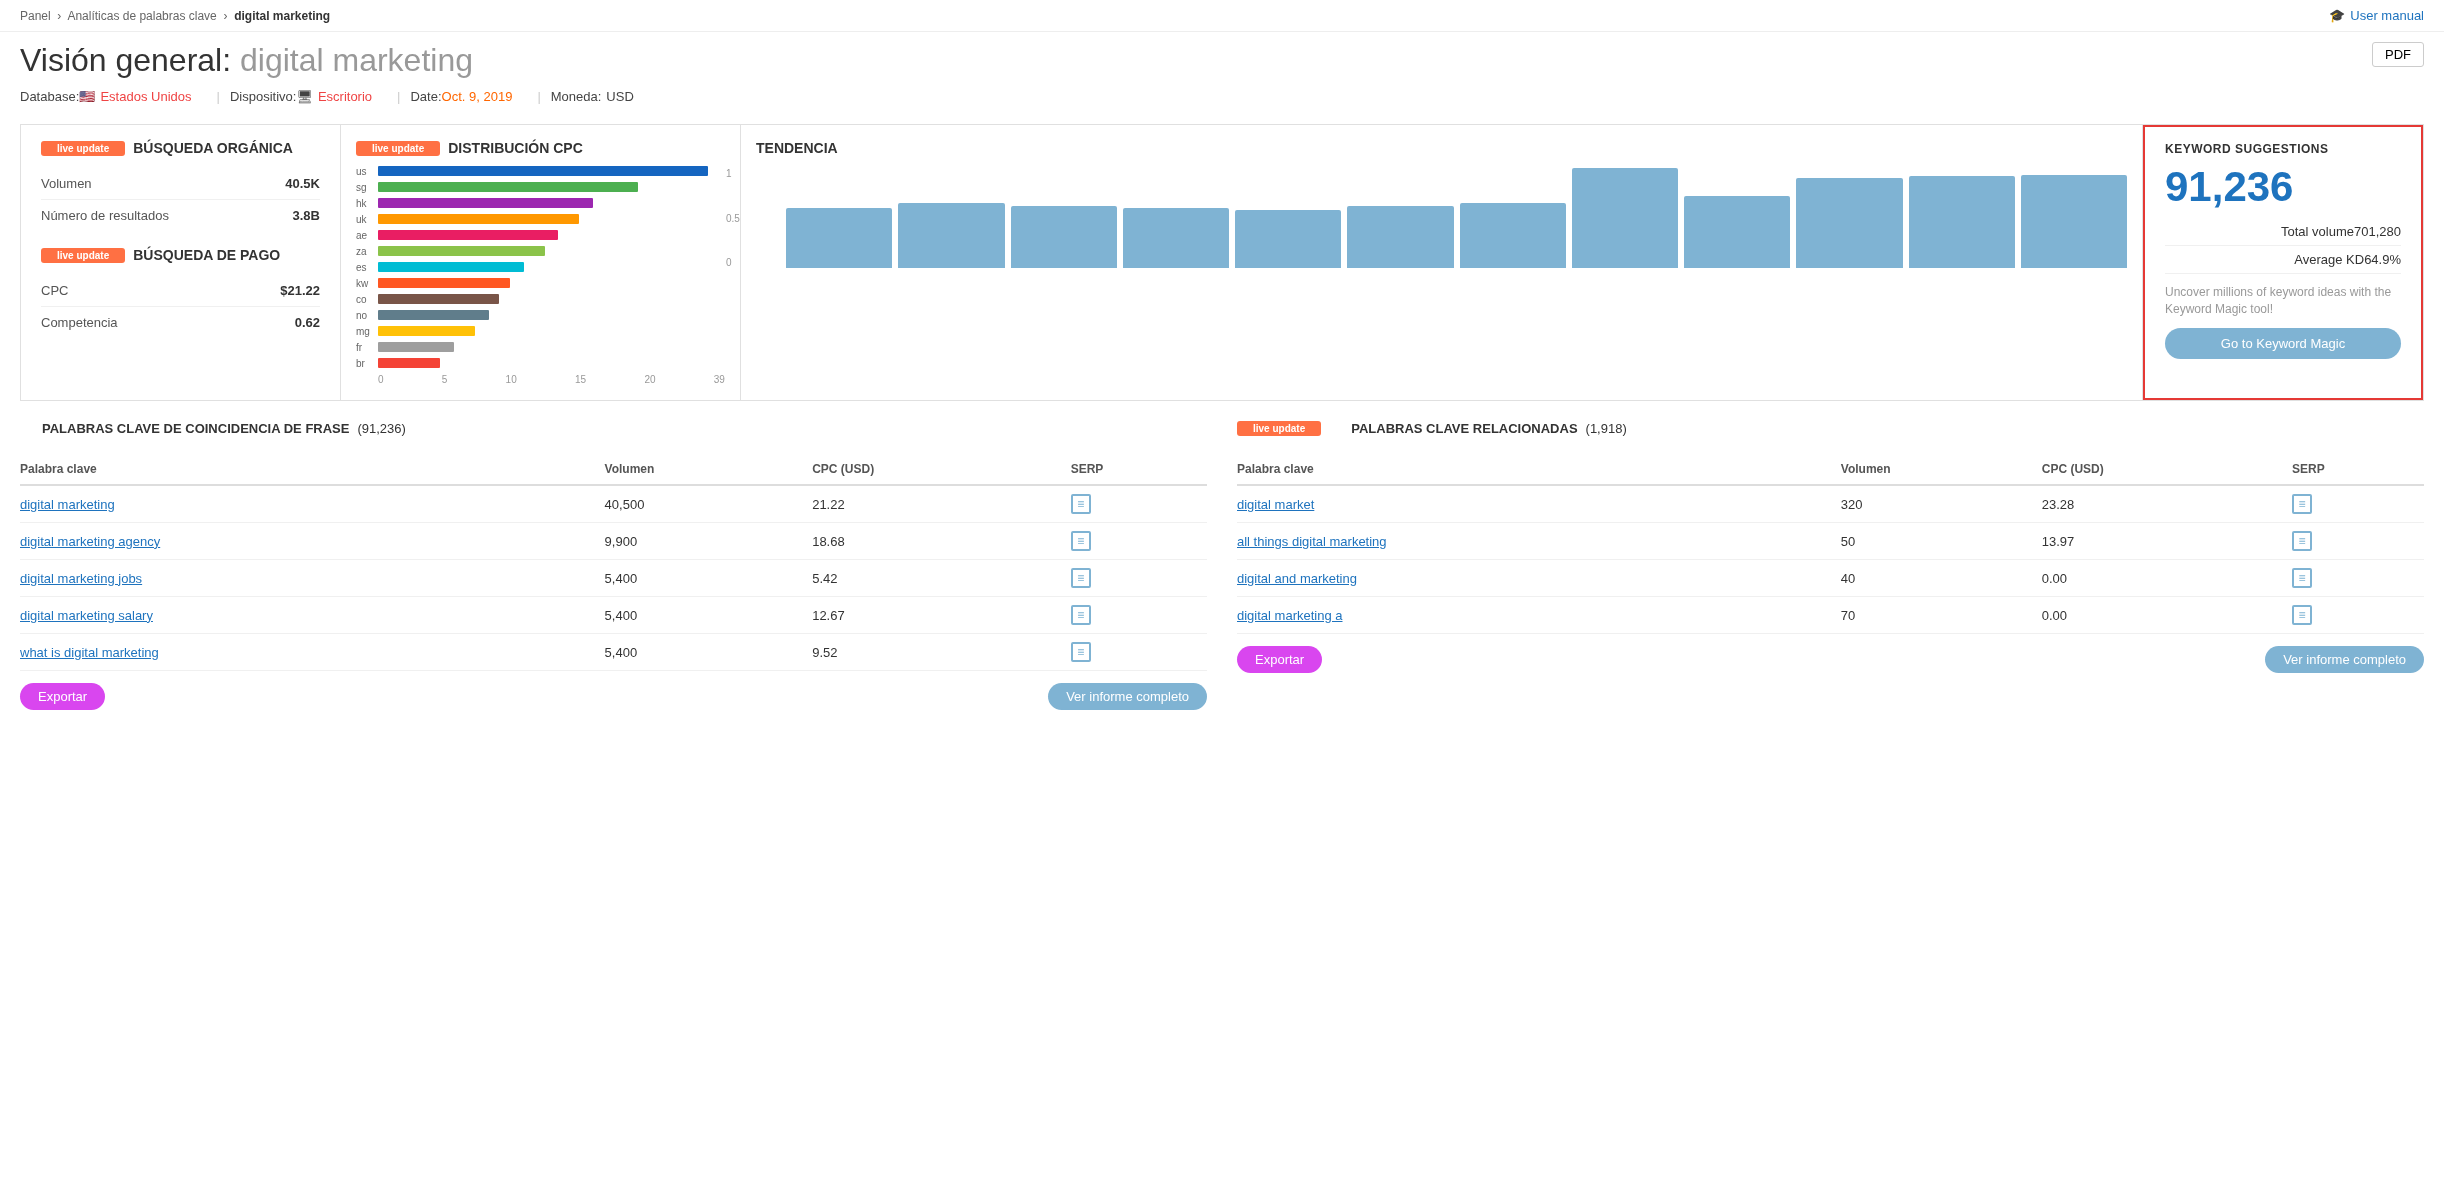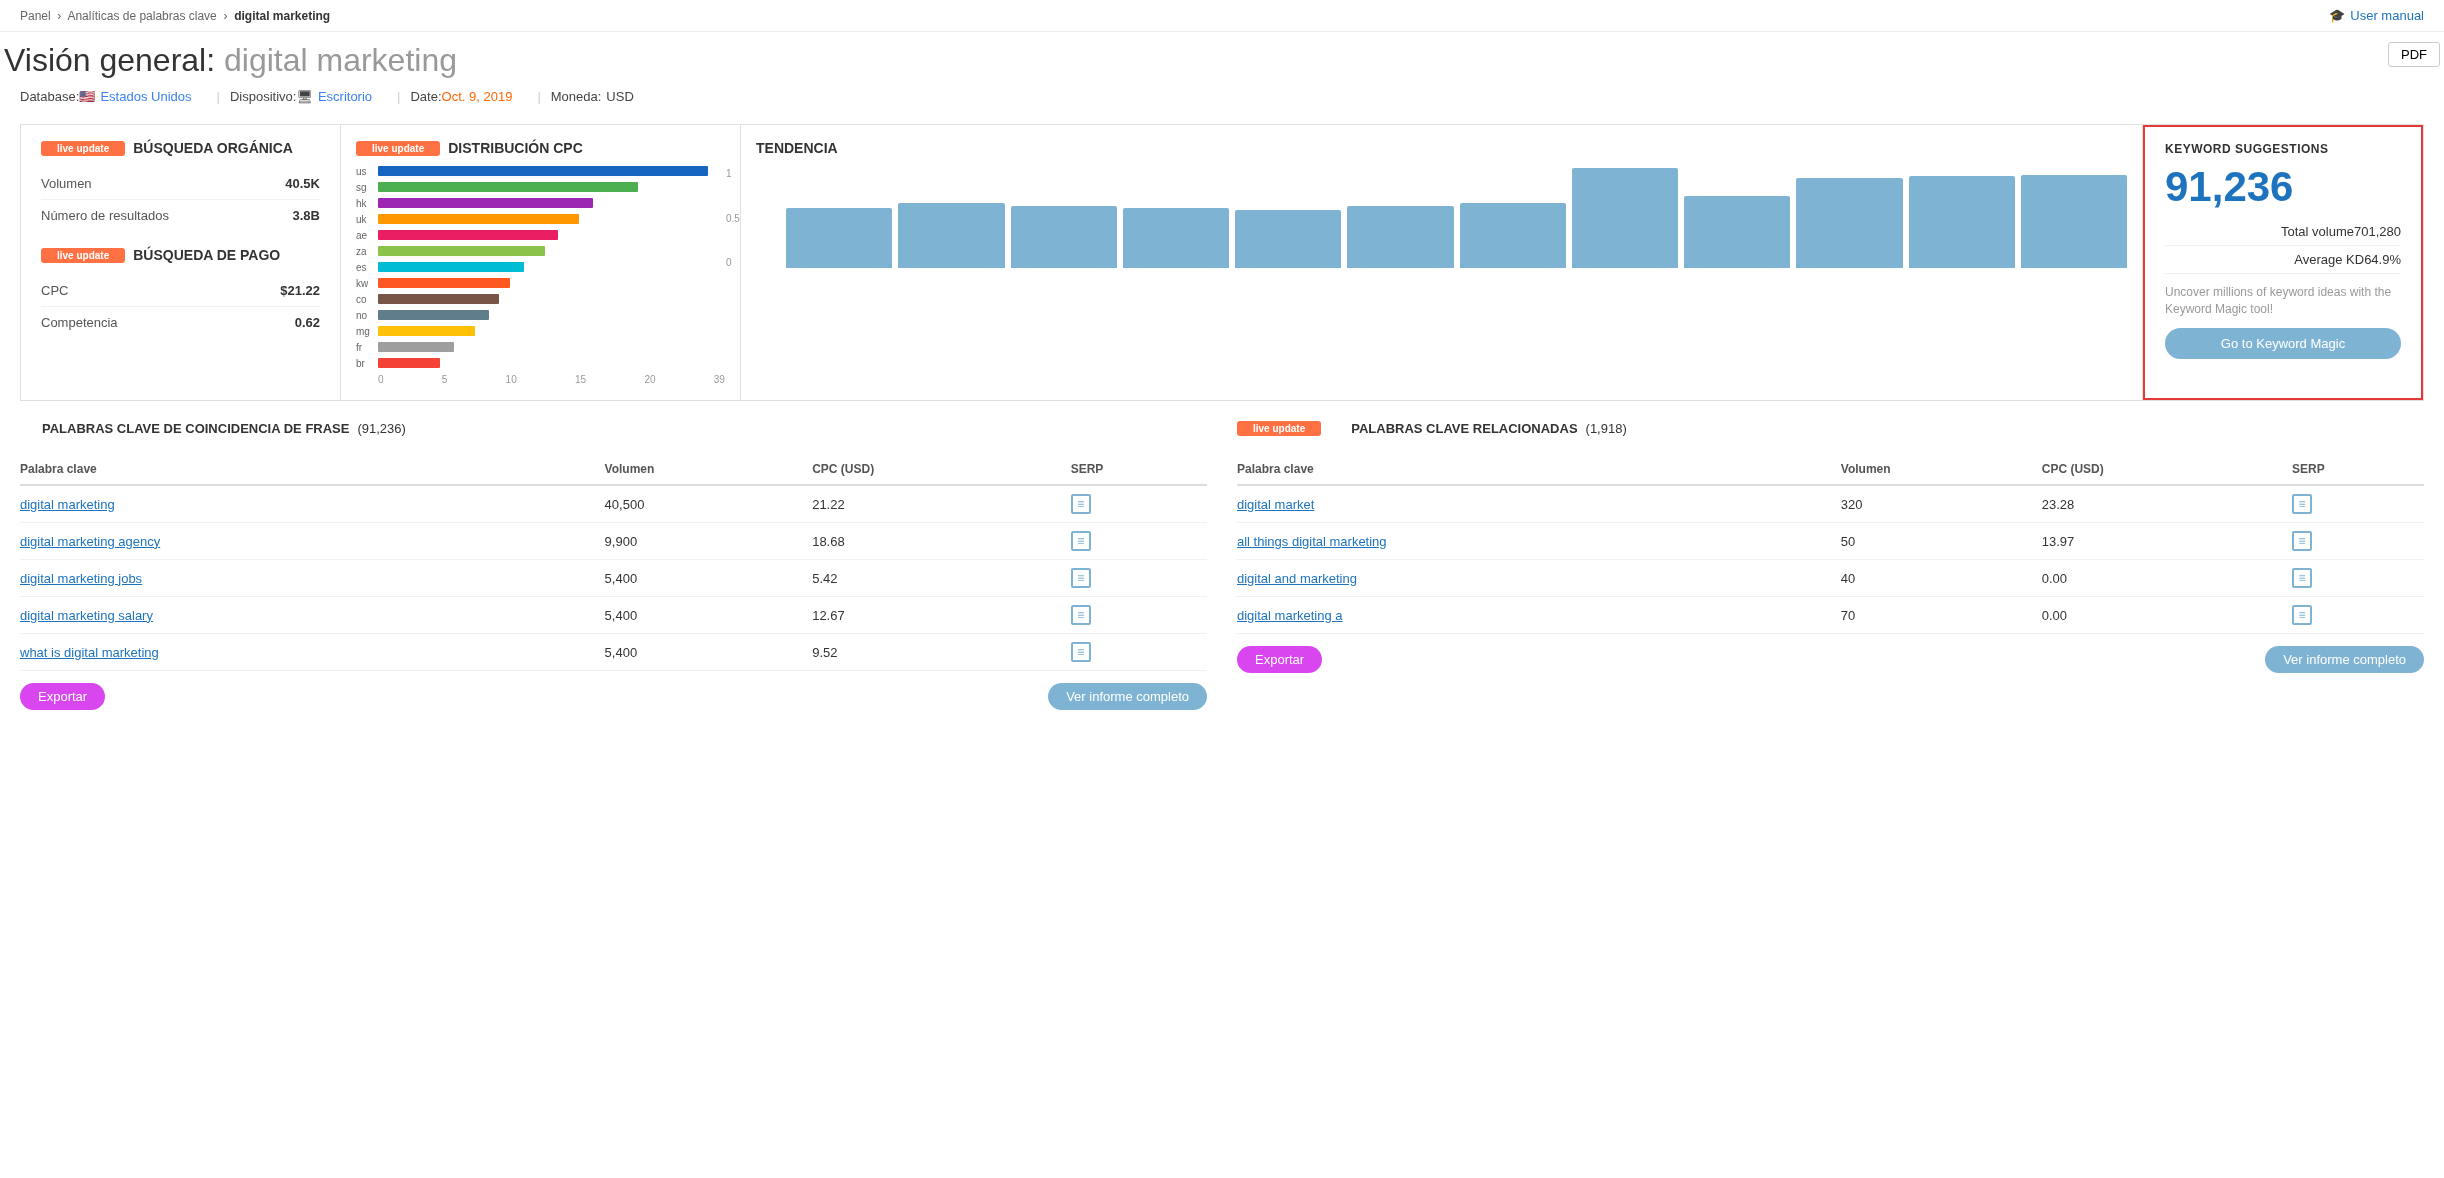--- a/index.html
+++ b/index.html
@@ -7,31 +7,31 @@
 
     .top-bar {
       display: flex; align-items: center; justify-content: space-between;
       padding: 8px 20px; border-bottom: 1px solid #eee;
     }
     .breadcrumb { font-size: 12px; color: #666; }
     .breadcrumb a { color: #666; text-decoration: none; }
     .breadcrumb span { color: #333; font-weight: 600; }
     .user-manual { color: #1e73be; font-size: 13px; text-decoration: none; display: flex; align-items: center; gap: 5px; }
 
-    .page-header { padding: 10px 4px 5px; }
+    .page-header { padding: 10px 20px 5px; }
     .page-title { font-size: 32px; font-weight: 300; color: #333; }
     .page-title strong { font-weight: 300; color: #999; }
 
     .filter-bar {
       display: flex; align-items: center; gap: 0; padding: 5px 20px 10px;
       font-size: 13px; color: #444;
     }
     .filter-item { display: flex; align-items: center; gap: 5px; margin-right: 15px; }
     .filter-sep { color: #ccc; margin: 0 10px; }
-    .filter-select { color: #3b82f6; border: none; background: none; cursor: pointer; font-size: 13px; display: flex; align-items: center; gap: 3px; }
+    .filter-select { color: #ef4444; border: none; background: none; cursor: pointer; font-size: 13px; display: flex; align-items: center; gap: 3px; }
     .filter-date { color: #f60; }
     .pdf-btn {
       margin-left: auto; border: 1px solid #ccc; background: #fff;
       padding: 4px 12px; cursor: pointer; font-size: 13px; border-radius: 3px;
     }
 
     .main-content { padding: 10px 20px; }
 
     
     .stats-grid {

